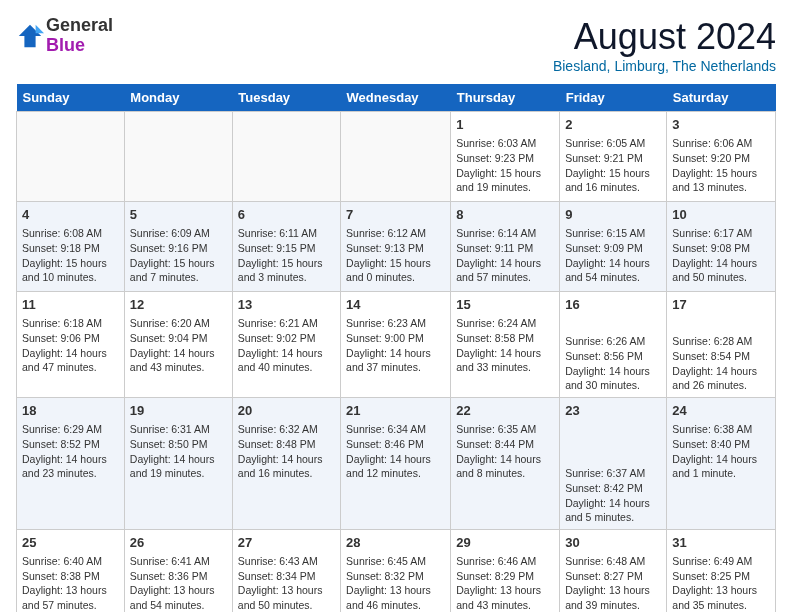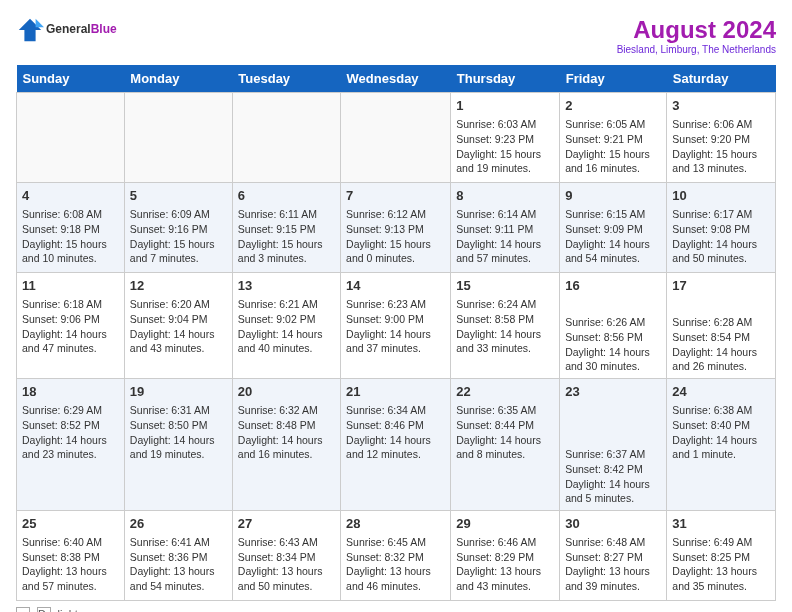--- a/index.html
+++ b/index.html
@@ -15,47 +15,47 @@
       justify-content: space-between;
       align-items: flex-start;
       margin-bottom: 10px;
     }
     .logo {
       display: flex;
       align-items: center;
     }
     .logo-text {
       display: flex;
-      flex-direction: row;
-      font-size: 12px;
+      flex-direction: column;
+      font-size: 18px;
       font-weight: bold;
       line-height: 1.1;
     }
     .logo-text .general {
       color: #333;
     }
     .logo-text .blue {
       color: #a21caf;
     }
     .logo-icon {
       width: 28px;
       height: 28px;
       margin-right: 2px;
     }
     .title-area {
       text-align: right;
     }
     .month-title {
-      font-size: 24px;
-      font-weight: bold;
-      color: #a21caf;
+      font-size: 36px;
+      font-weight: normal;
+      color: #0f172a;
     }
     .location-title {
-      font-size: 10px;
-      color: #6d28d9;
+      font-size: 14px;
+      color: #0369a1;
     }
     table {
       width: 100%;
       border-collapse: collapse;
       font-size: 11px;
     }
     thead tr th {
       background-color: #1565c0;
       color: #fff;
       text-align: left;

